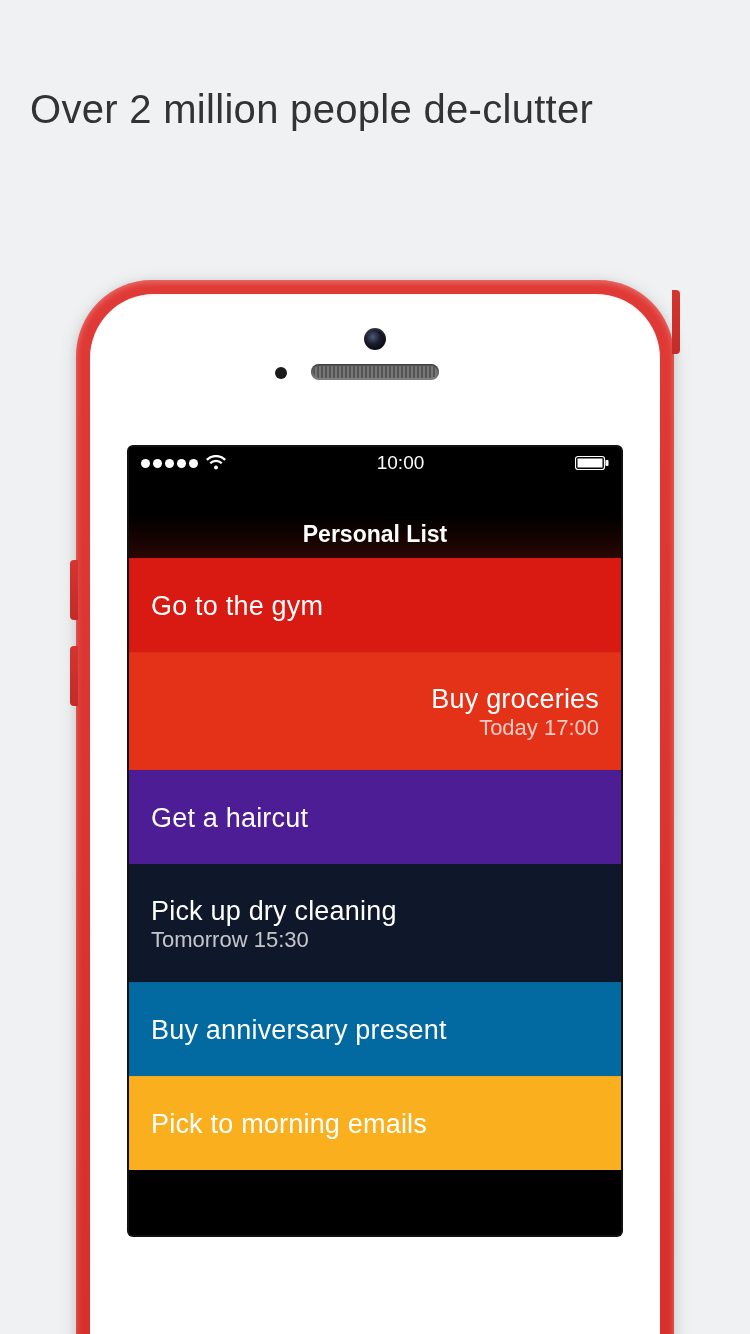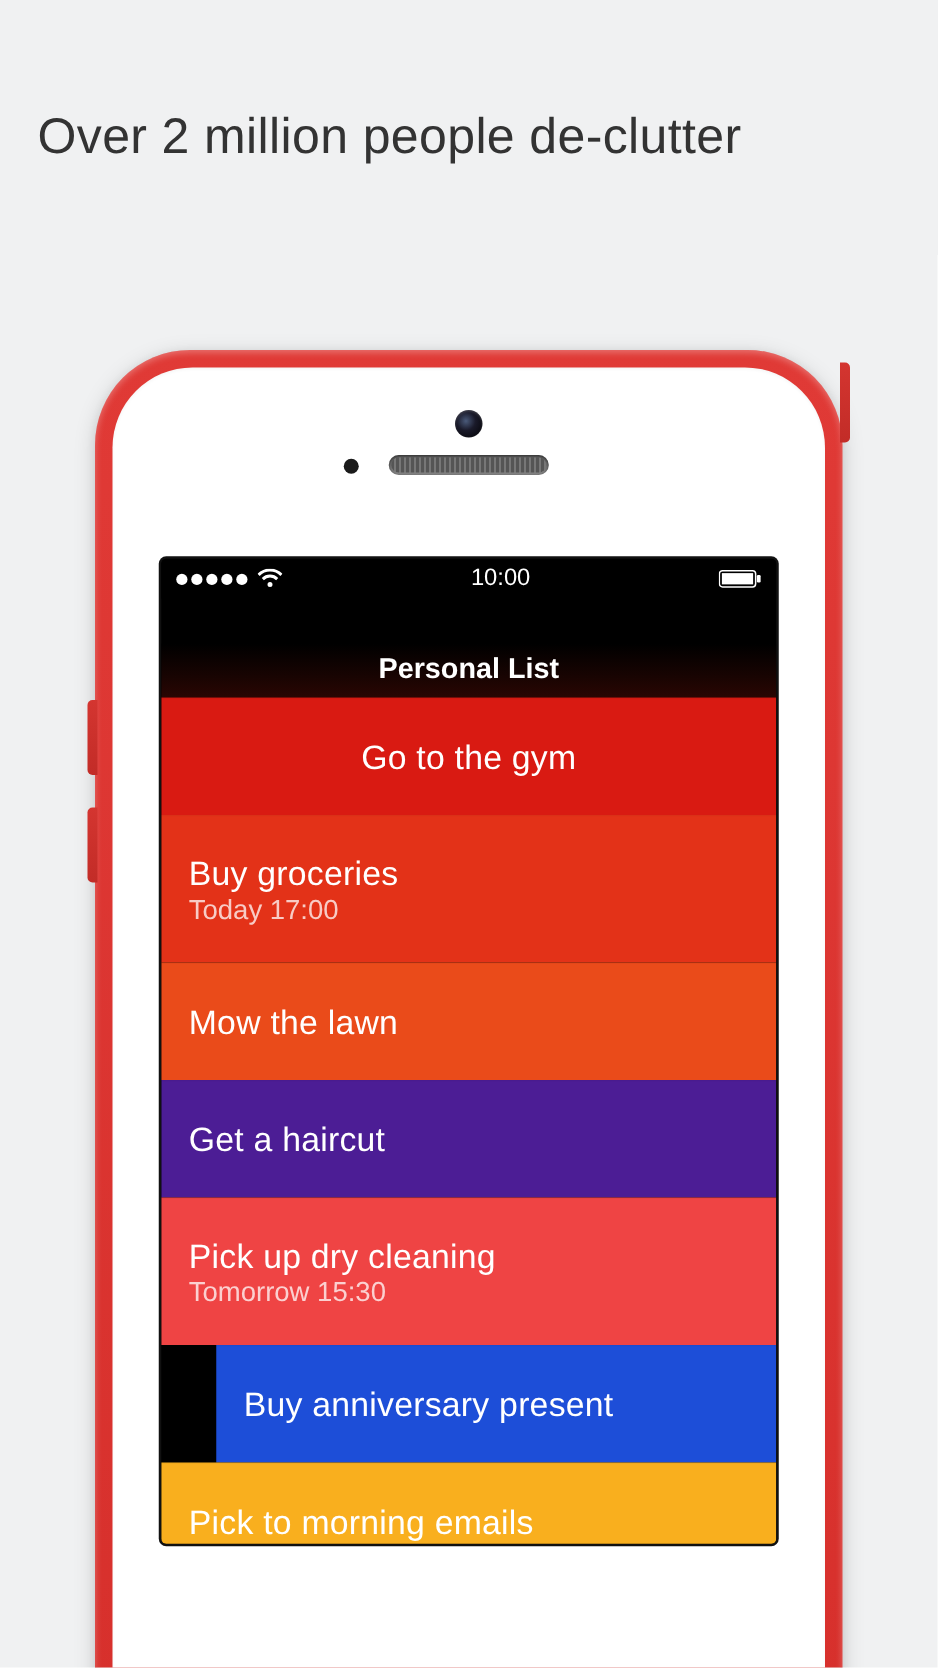--- a/index.html
+++ b/index.html
@@ -137,26 +137,26 @@
       color: #fff;
       display:flex;
       flex-direction:column;
       justify-content:center;
       border-top: 1px solid rgba(0,0,0,0.04);
     }
     .task-title { font-size: 27px; font-weight: 400; letter-spacing:0.2px; }
     .task-sub { font-size: 22px; font-weight: 300; opacity: 0.75; margin-top:0; }
     .task.nosub { min-height: 94px; }
     .task.withsub { min-height: 118px; }
-    .t0 { background:#d91a12;text-align:center; }
-    .t1 { background:#e33218; }
+    .t0 { background:#d91a12; }
+    .t1 { background:#e33218;align-items:flex-end; }
     .t2 { background:#ea4b1a; }
     .t3 { background:#4c1d95; }
-    .t4 { background:#ef4444; }
-    .t5 { background:#1d4ed8;margin-left:44px; }
+    .t4 { background:#0f172a; }
+    .t5 { background:#0369a1; }
     .t6 { background:#f9af1e; }
     .black-gap { height: 60px; background:#000; }
   </style>
 </head>
 <body>
 
 <div class="headline">
   <span>Over 2 million people de-clutter</span><br>
 </div>
 
@@ -206,23 +206,20 @@
       <div class="list-title">Personal List</div>
 
       <div class="tasks">
         <div class="task nosub t0">
           <div class="task-title">Go to the gym</div>
         </div>
         <div class="task withsub t1">
           <div class="task-title">Buy groceries</div>
           <div class="task-sub">Today 17:00</div>
         </div>
-        <div class="task nosub t2">
-          <div class="task-title">Mow the lawn</div>
-        </div>
         <div class="task nosub t3">
           <div class="task-title">Get a haircut</div>
         </div>
         <div class="task withsub t4">
           <div class="task-title">Pick up dry cleaning</div>
           <div class="task-sub">Tomorrow 15:30</div>
         </div>
         <div class="task nosub t5">
           <div class="task-title">Buy anniversary present</div>
         </div>

